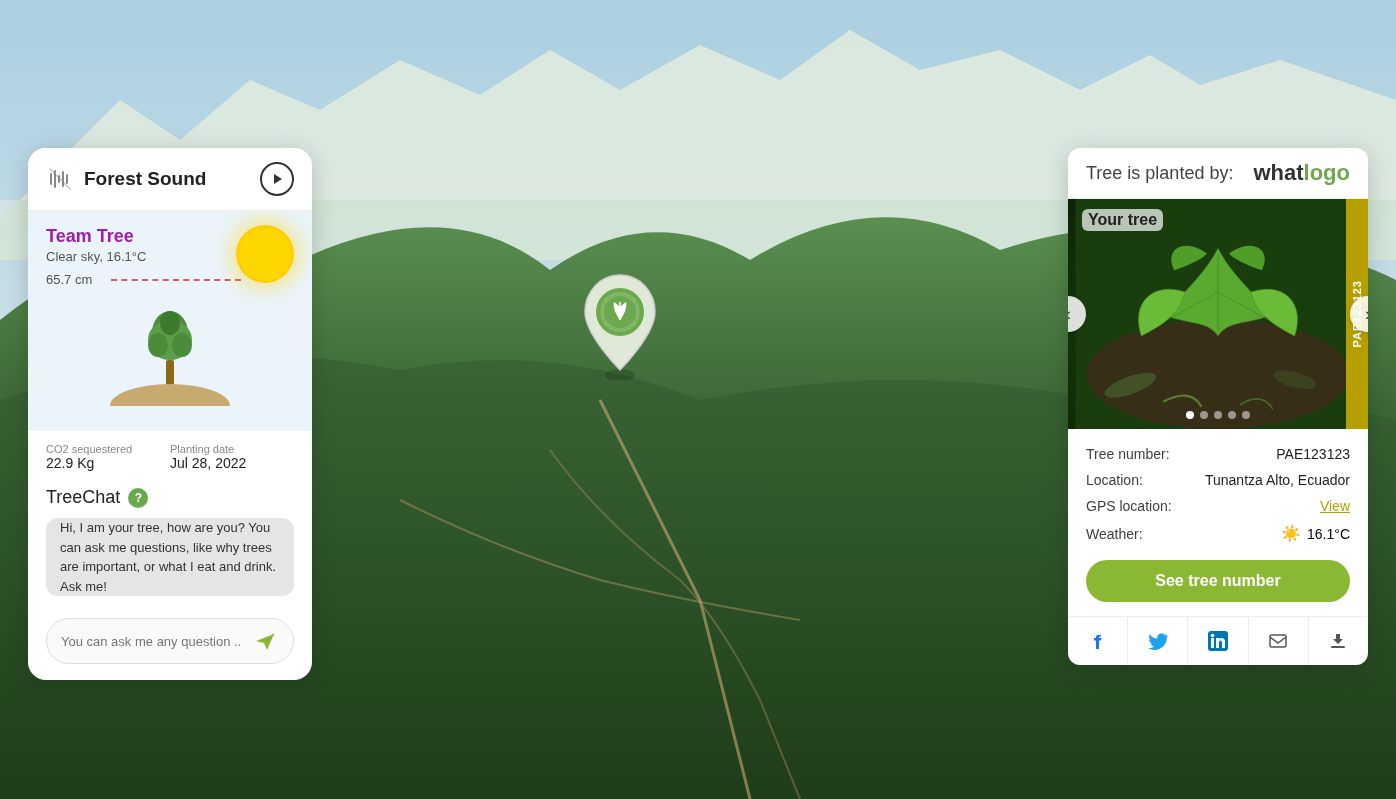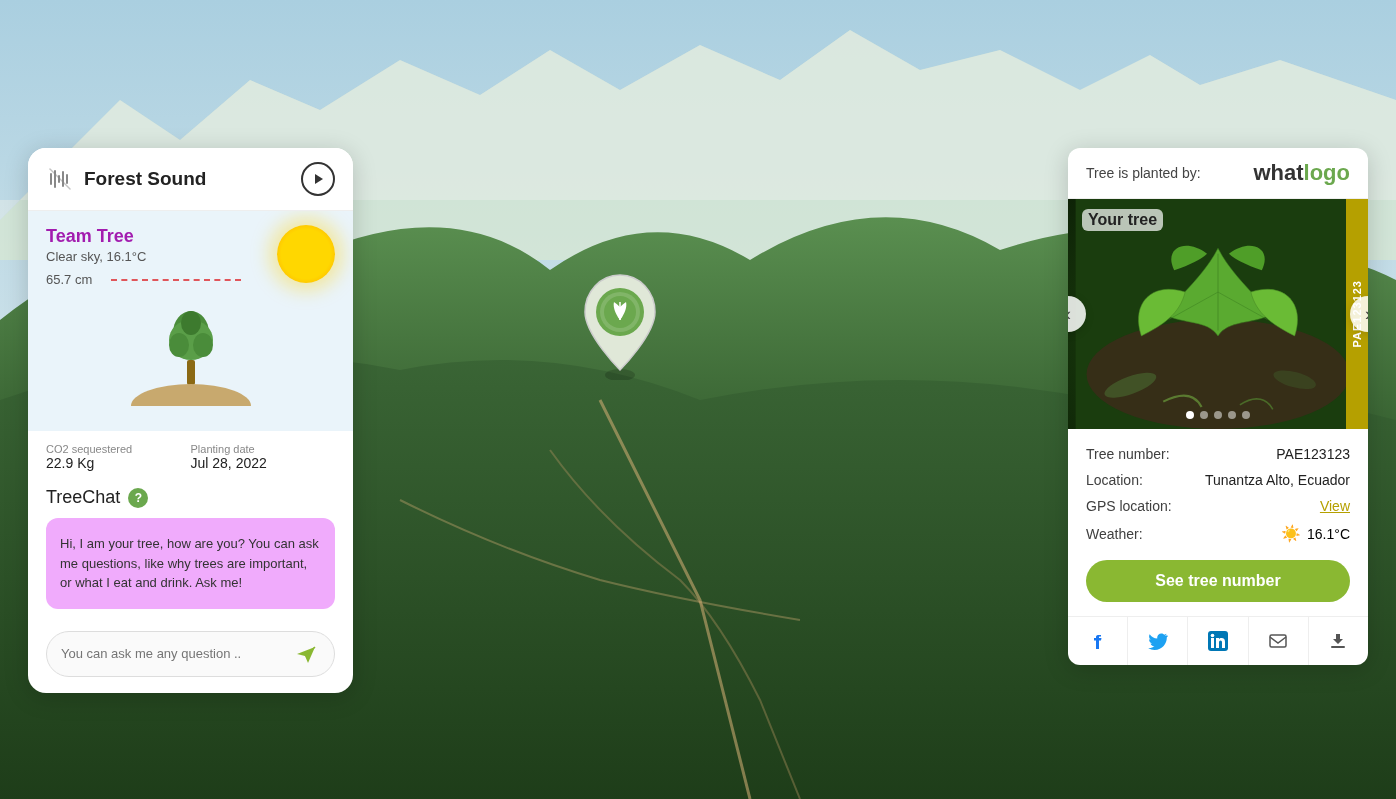--- a/index.html
+++ b/index.html
@@ -37,21 +37,21 @@
       width: 100%;
       height: 100%;
       pointer-events: none;
     }
 
     
     #left-panel {
       position: absolute;
       left: 28px;
       top: 148px;
-      width: 325px;
+      width: 284px;
       background: white;
       border-radius: 18px;
       box-shadow: 0 4px 24px rgba(0,0,0,0.18);
       overflow: hidden;
       display: flex;
       flex-direction: column;
     }
 
     
     #forest-sound-header {
@@ -200,23 +200,23 @@
       background: #6ba84e;
       color: white;
       font-size: 12px;
       font-weight: 700;
       display: flex;
       align-items: center;
       justify-content: center;
       cursor: pointer;
     }
     #chat-bubble {
-      background: #f0abfc;
+      background: #e5e5e5;
       border-radius: 12px;
-      padding: 16px 14px;
+      padding: 0 14px;
       font-size: 13px;
       color: #333;
       line-height: 1.5;
     }
 
     
     #chat-input-wrap {
       margin: 10px 18px 16px;
       border: 1.5px solid #ddd;
       border-radius: 24px;
@@ -264,21 +264,21 @@
 
     
     #planted-header {
       display: flex;
       align-items: center;
       justify-content: space-between;
       padding: 12px 18px;
       border-bottom: 1px solid #eee;
     }
     #planted-by-text {
-      font-size: 14px;
+      font-size: 18px;
       color: #444;
     }
     #your-logo {
       font-size: 22px;
       font-weight: 700;
     }
     #your-logo span.your {
       color: #333;
     }
     #your-logo span.logo {

